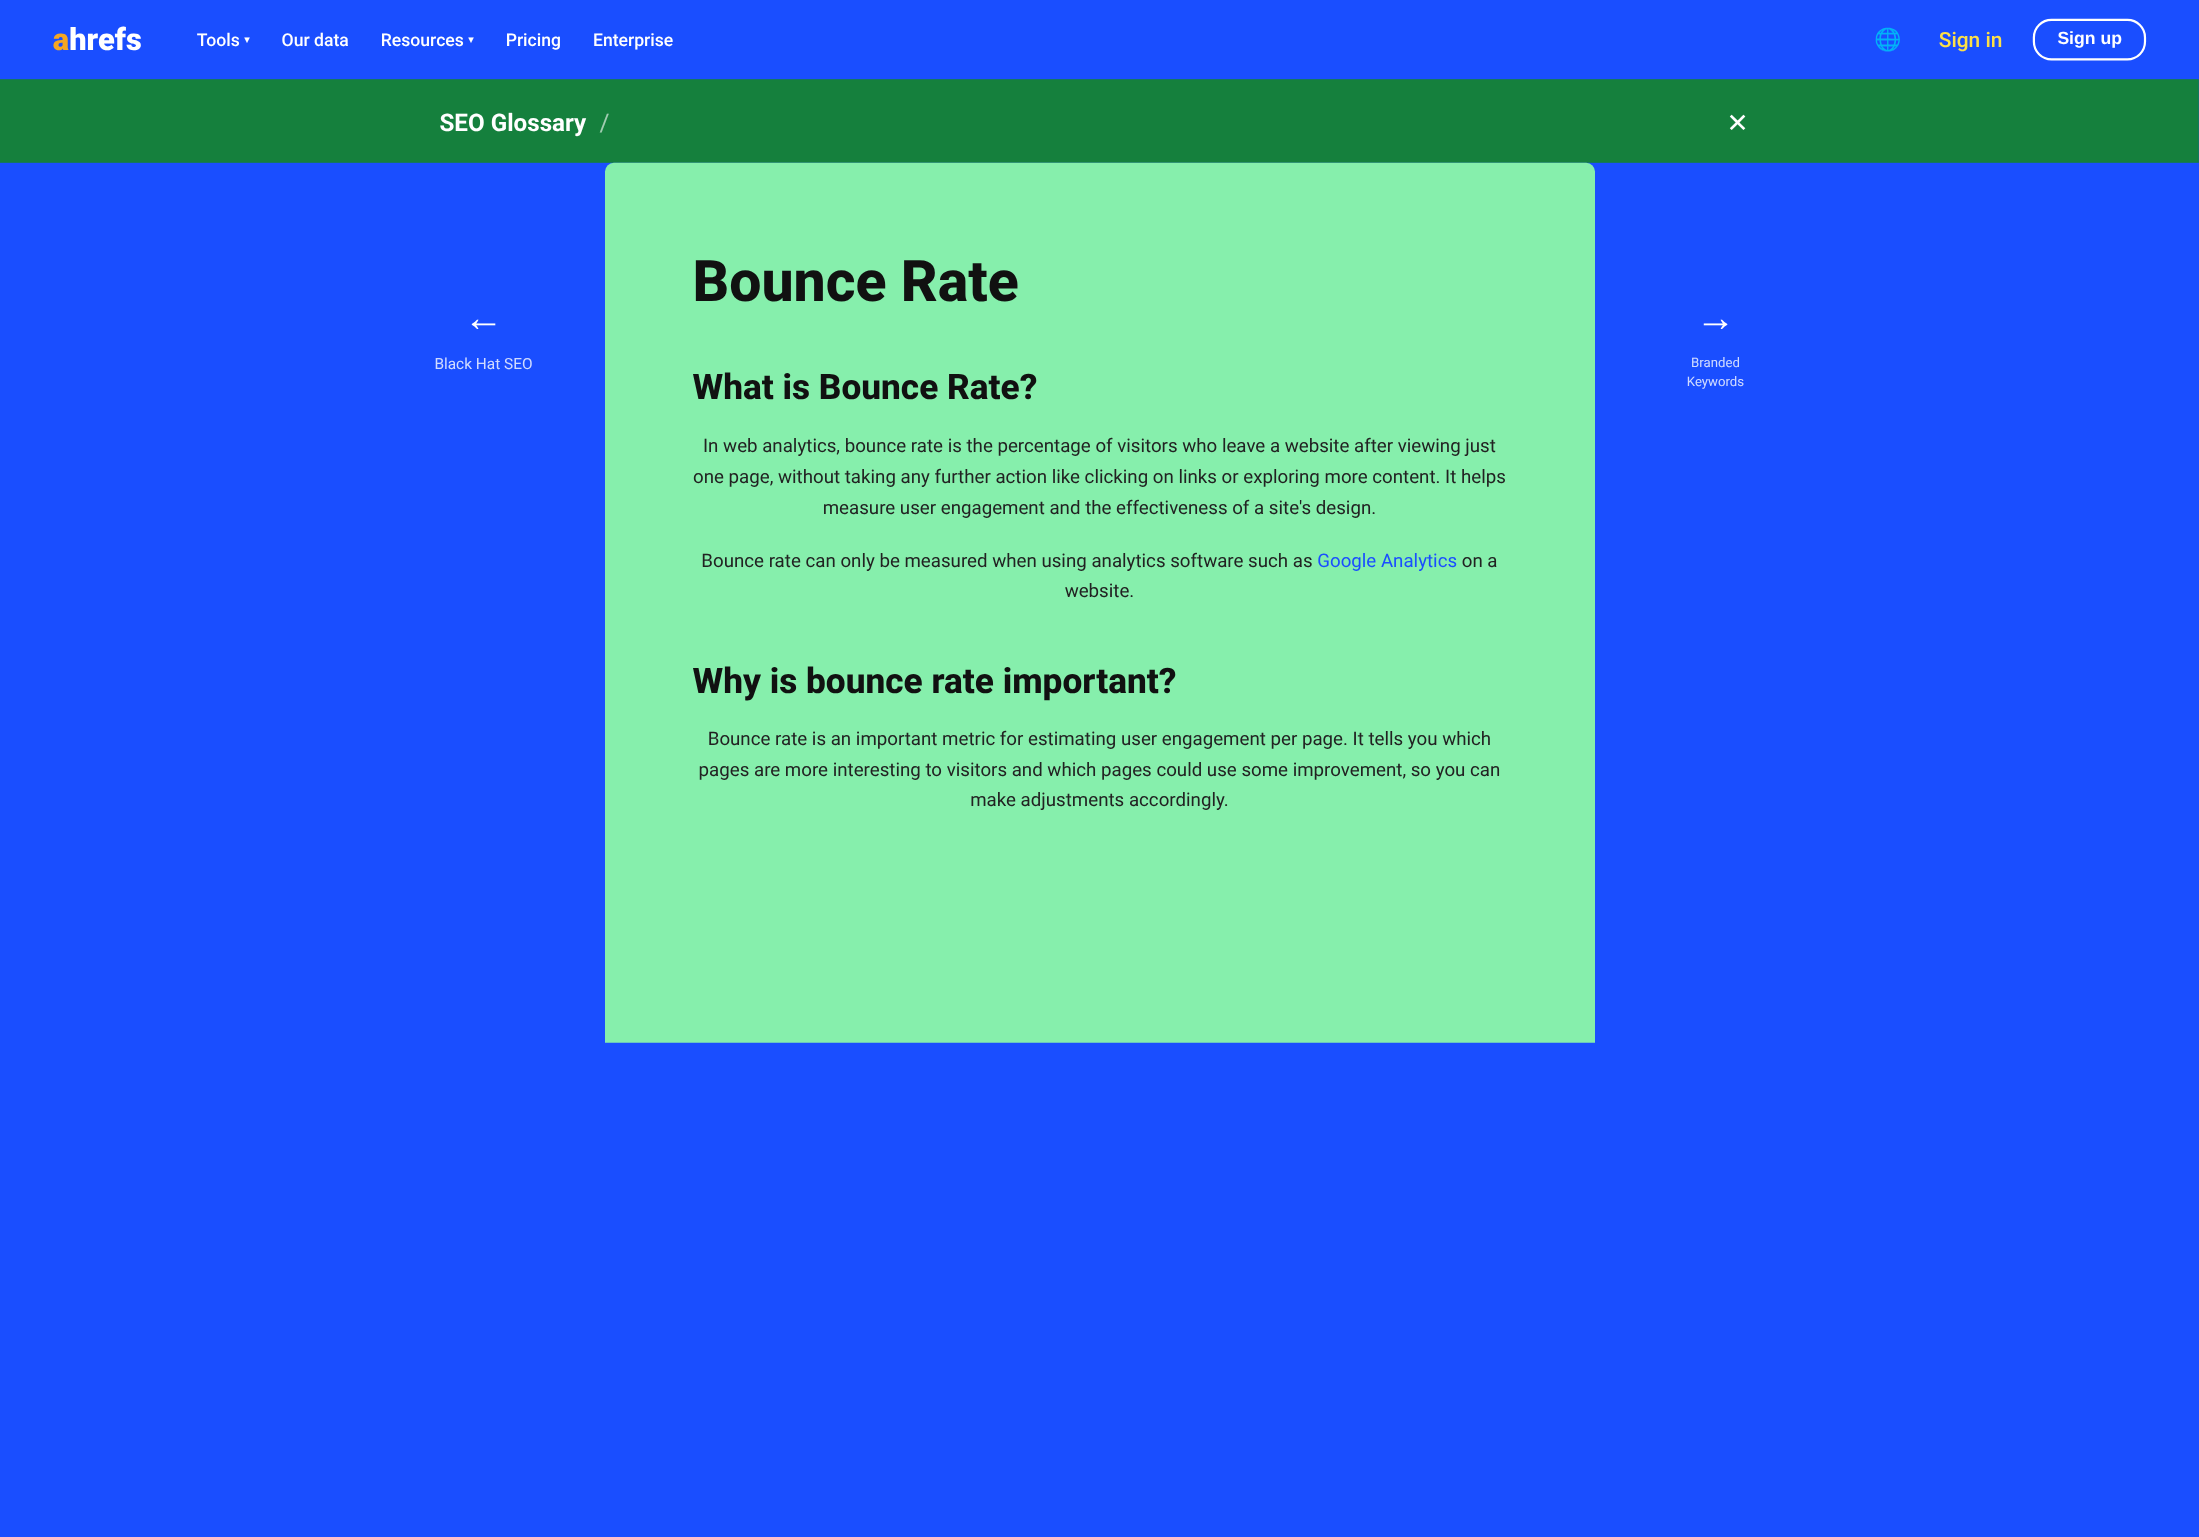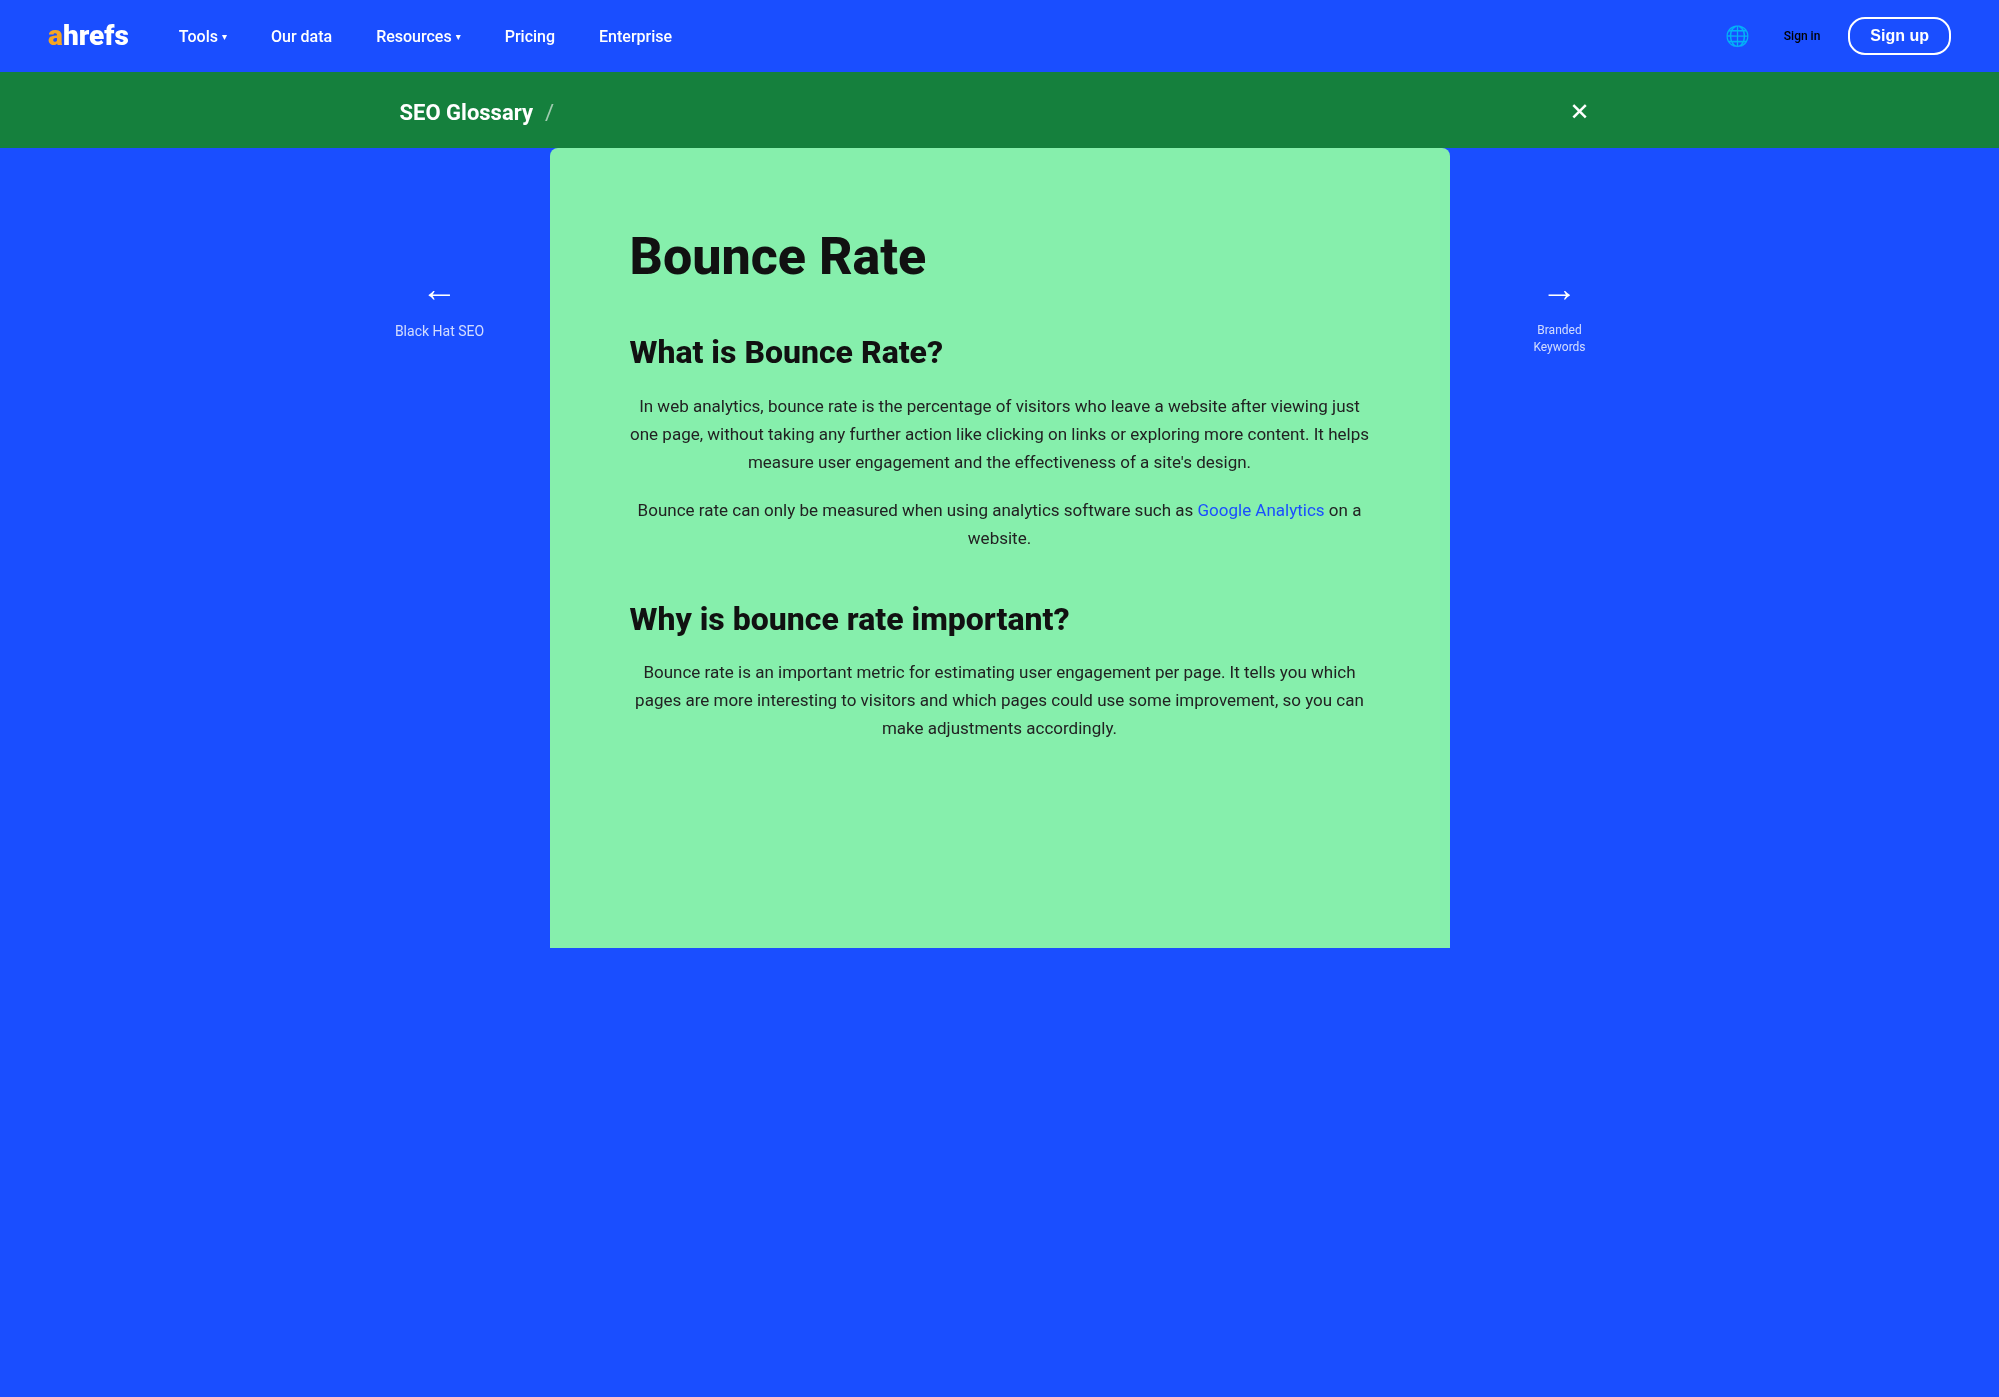--- a/index.html
+++ b/index.html
@@ -38,21 +38,21 @@
     .logo-hrefs {
       color: #ffffff;
       font-size: 28px;
       font-weight: 900;
       line-height: 1;
     }
 
     .nav-links {
       display: flex;
       align-items: center;
-      gap: 16px;
+      gap: 1px;
       flex: 1;
     }
 
     .nav-link {
       color: #ffffff;
       font-size: 16px;
       font-weight: 500;
       padding: 8px 14px;
       cursor: pointer;
       display: flex;
@@ -79,22 +79,22 @@
       border-radius: 50%;
       display: flex;
       align-items: center;
       justify-content: center;
       cursor: pointer;
       color: white;
       font-size: 20px;
     }
 
     .signin-btn {
-      color: #000000;
-      font-size: 12px;
+      color: #fde047;
+      font-size: 19px;
       font-weight: 500;
       cursor: pointer;
       padding: 8px 12px;
     }
 
     .signup-btn {
       color: #ffffff;
       font-size: 16px;
       font-weight: 600;
       cursor: pointer;

